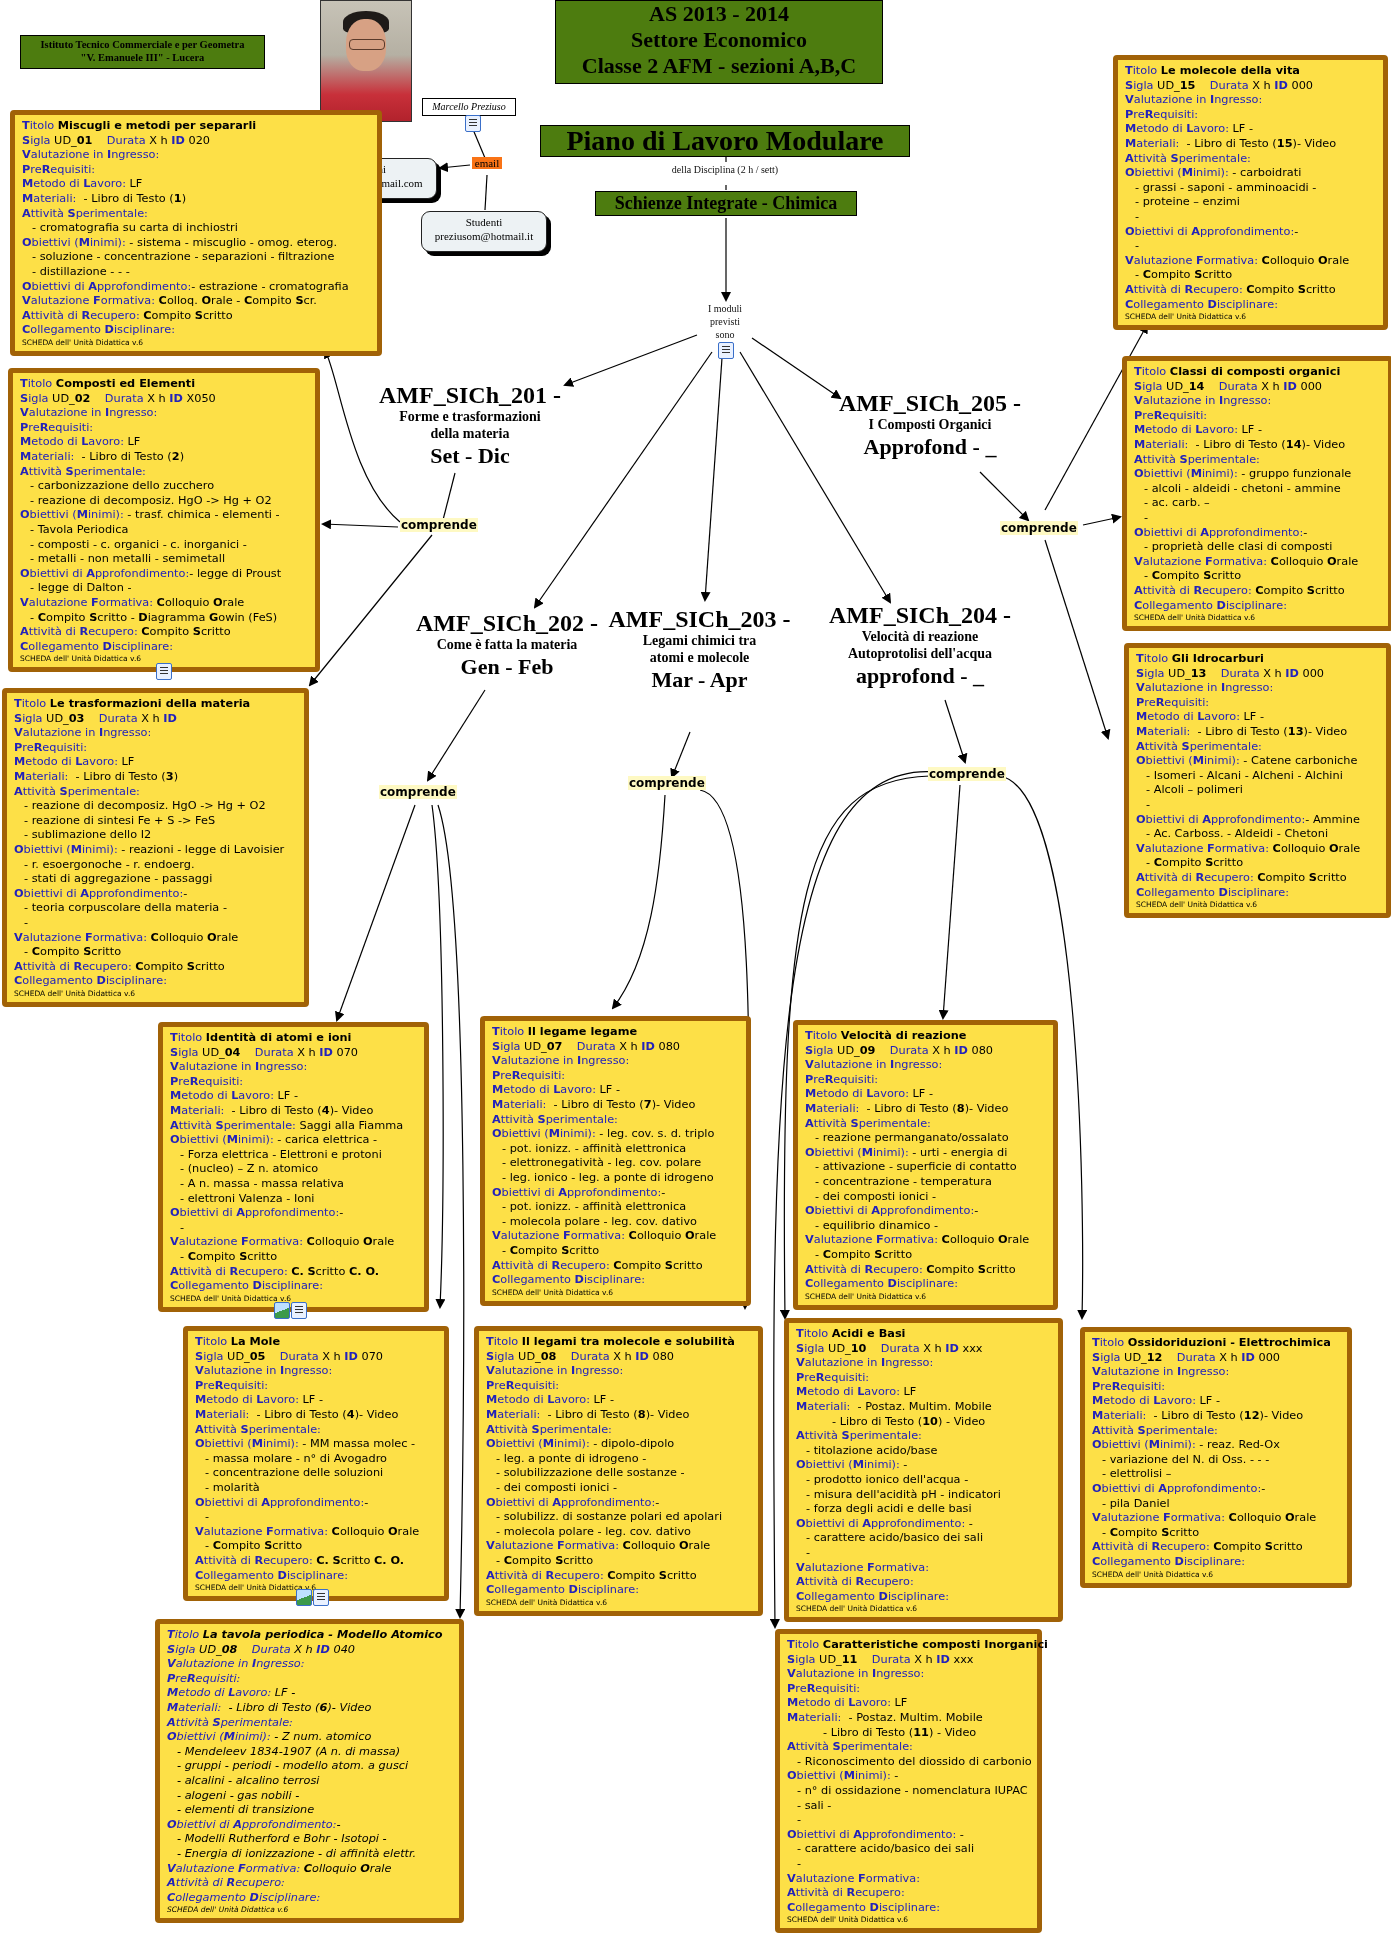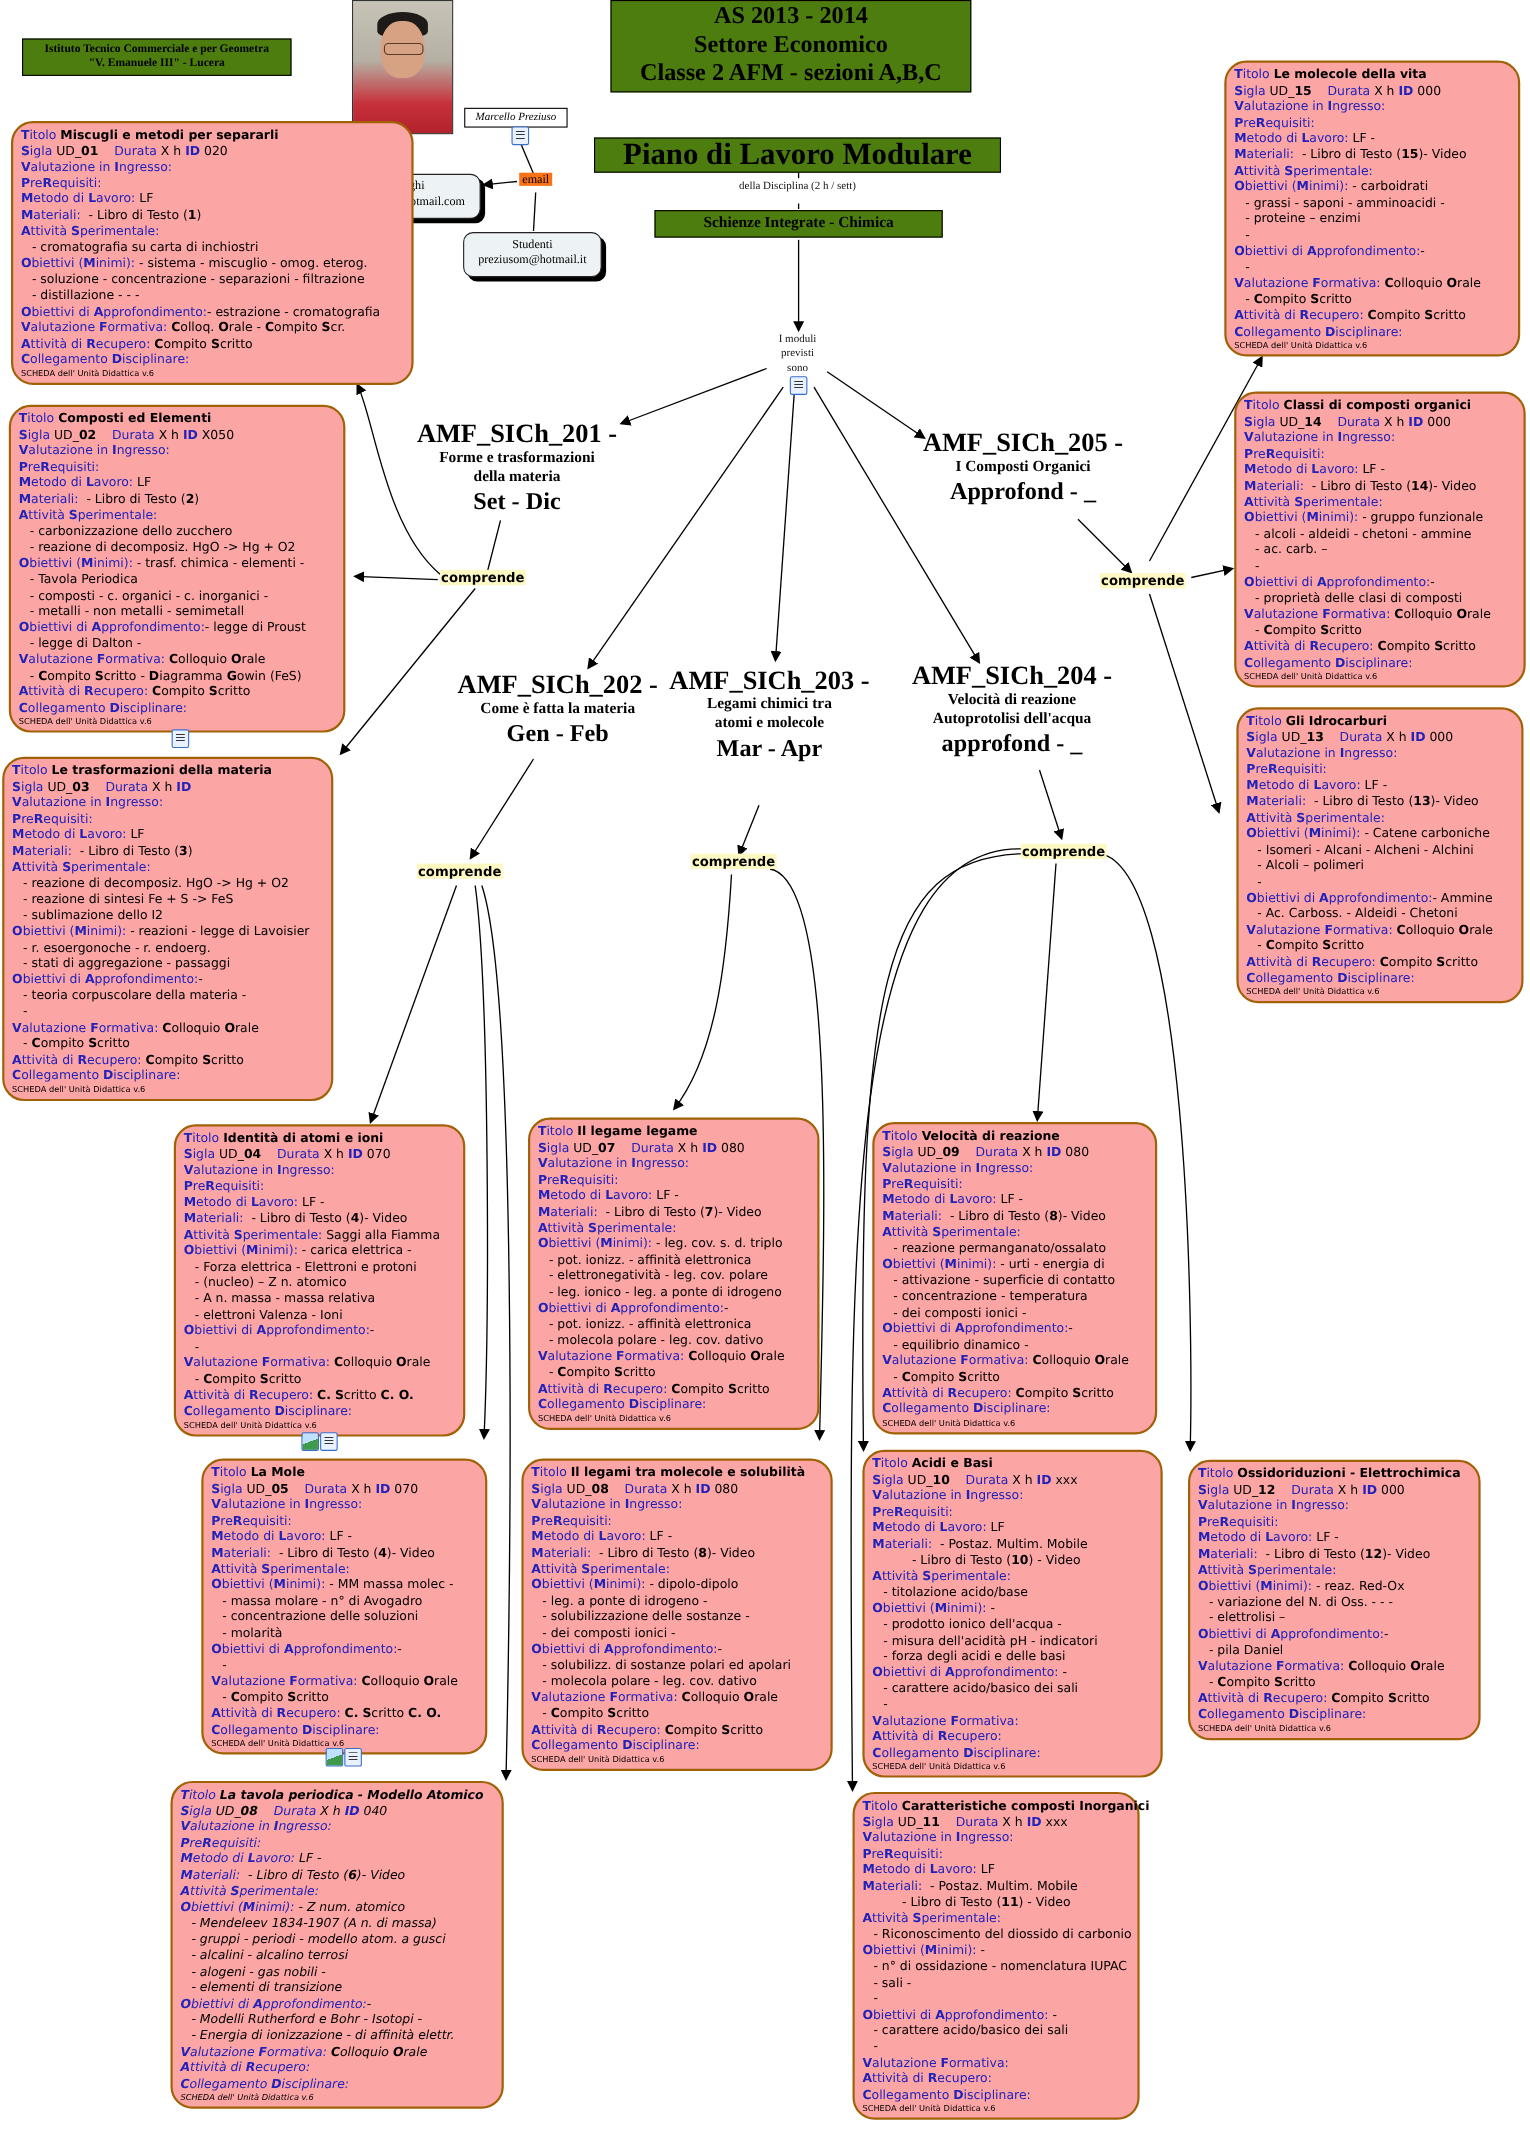--- a/index.html
+++ b/index.html
@@ -3,35 +3,35 @@
 <meta charset="utf-8">
 <style>
   html, body { margin:0; padding:0; background:#ffffff; }
   body { width:1391px; height:1940px; position:relative; overflow:hidden; font-family:"DejaVu Sans", sans-serif; color:#000; }
   .abs { position:absolute; }
   svg.links { position:absolute; left:0; top:0; width:1391px; height:1940px; pointer-events:none; }
   .box-serif { position:absolute; border:1px solid #000; background:#4d7c0f; font-family:"Liberation Serif", serif; text-align:center; font-weight:bold; }
   .school { left:20px; top:35px; width:243px; height:30px; font-size:10.5px; line-height:13px; padding-top:2px; }
   .header { left:555px; top:0px; width:326px; height:82px; font-size:22px; line-height:26px; }
   .title-main { left:540px; top:125px; width:368px; height:30px; font-size:28px; line-height:30px; }
-  .discipline { left:595px; top:191px; width:260px; height:23px; font-size:14px; line-height:22px; }
+  .discipline { left:595px; top:191px; width:260px; height:23px; font-size:18px; line-height:22px; }
   .subtext { position:absolute; font-family:"Liberation Serif", serif; font-size:10px; text-align:center; color:#111; }
   .photo { left:320px; top:0px; width:90px; height:120px; border:1px solid #333; background:linear-gradient(180deg,#c7c3b7 0%, #b5b0a3 45%, #c8303a 78%, #b2222c 100%); overflow:hidden; }
   .photo .face { position:absolute; left:25px; top:18px; width:40px; height:52px; border-radius:45% 45% 42% 42%; background:#d7a184; }
   .photo .hair { position:absolute; left:22px; top:10px; width:46px; height:22px; border-radius:50% 50% 20% 20%; background:#1e1a18; }
   .photo .glasses { position:absolute; left:28px; top:38px; width:34px; height:9px; border:1px solid #5a3a2a; border-radius:4px; }
   .author { left:422px; top:98px; width:92px; height:16px; border:1px solid #000; font-family:"Liberation Serif", serif; font-style:italic; font-size:10px; line-height:16px; text-align:center; background:#fff; }
   .email-box { position:absolute; border:1px solid #222; border-radius:9px; background:#edf2f4; box-shadow:4px 4px 0 #000; font-family:"Liberation Serif", serif; font-size:11px; line-height:14px; text-align:center; padding-top:3px; }
   .lbl { position:absolute; font-family:"Liberation Serif", serif; font-size:11px; text-align:center; background:#f97316; }
   .comprende { position:absolute; font-family:"DejaVu Sans", sans-serif; font-weight:bold; font-size:12px; background:#fef9c3; padding:0 1px; }
   .module { position:absolute; text-align:center; font-family:"Liberation Serif", serif; font-weight:bold; }
   .module .code { font-size:24px; line-height:26px; display:block; }
   .module .desc { font-size:14px; line-height:17px; display:block; }
   .module .period { font-size:22px; line-height:28px; display:block; }
-  .card { position:absolute; border:2px solid #a16207; border-radius:20px; background:#fca5a5; padding:4px 6px 3px 7px; font-size:11.3px; line-height:14.6px; white-space:nowrap; }
+  .card { position:absolute; border:5px solid #a16207; border-radius:4px; background:#fde047; padding:4px 6px 3px 7px; font-size:11.3px; line-height:14.6px; white-space:nowrap; }
   .card .ln { display:block; }
   .card .ind { padding-left:10px; }
   .card .ind2 { padding-left:36px; }
   .card .k { color:#2222bb; }
   .card .k b { color:#2222bb; }
   .card .foot { font-size:7.5px; line-height:10px; display:block; }
   .doc-icon { position:absolute; width:14px; height:15px; border:1px solid #3a6fc9; border-radius:2px; background:#e9f1ff; }
   .doc-icon::before { content:""; position:absolute; left:3px; top:3px; width:8px; height:8px; background:repeating-linear-gradient(180deg,#333 0 1px,transparent 1px 3px); }
   .img-icon { position:absolute; width:14px; height:15px; border:1px solid #3a6fc9; border-radius:2px; background:linear-gradient(160deg,#bde1ff 0%,#bde1ff 50%,#3c9a4a 50%,#3c9a4a 100%); }
 </style>

